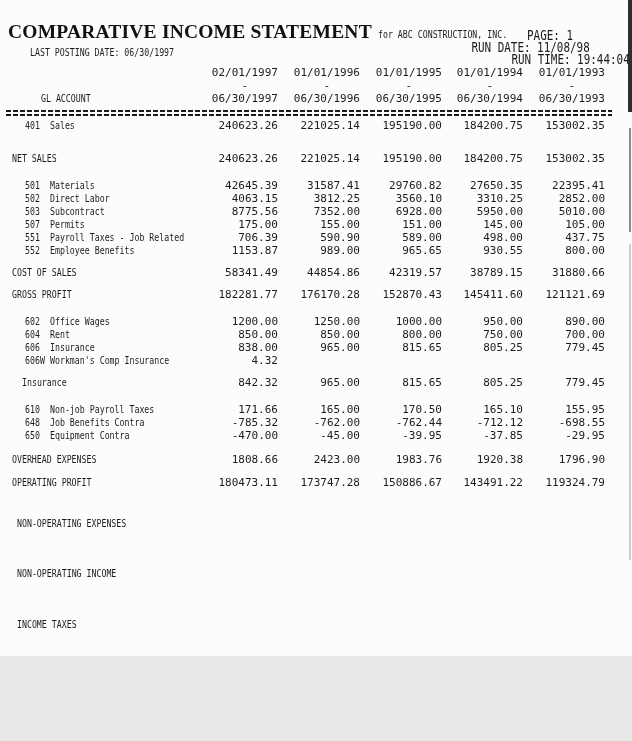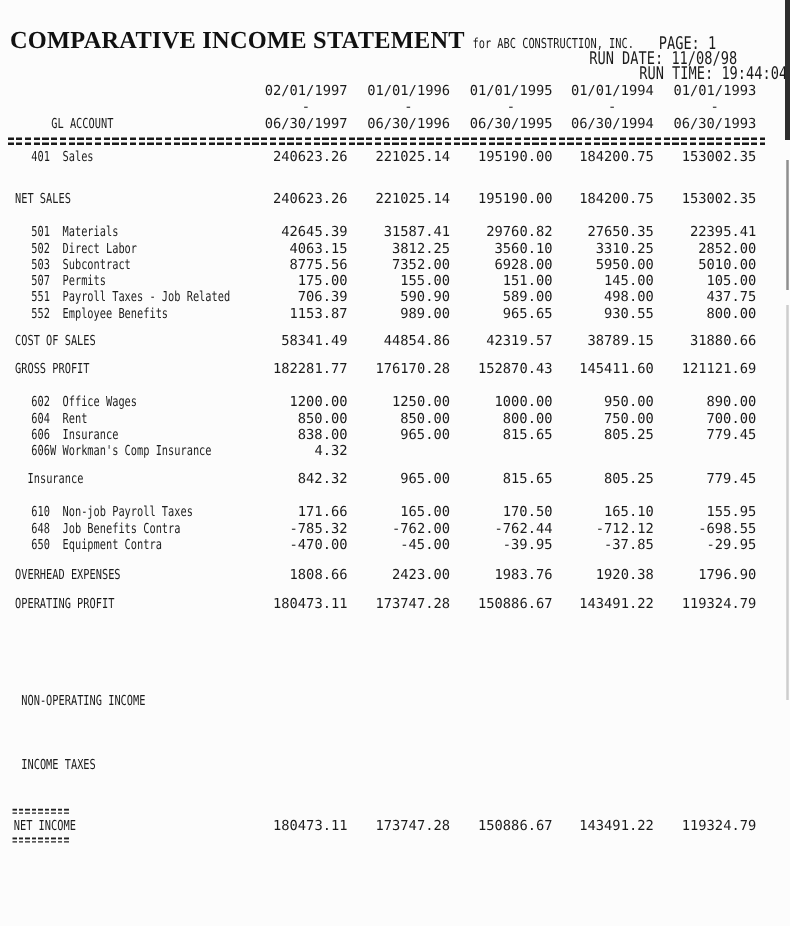--- a/index.html
+++ b/index.html
@@ -1,17 +1,17 @@
 <!DOCTYPE html>
 <html><head>
 <meta charset="utf-8">
 <style>
   html,body{margin:0;padding:0;background:#e8e8e8;}
   .page{
-    position:relative;width:632px;height:741px;background:#fcfcfc;
+    position:relative;width:632px;height:656px;background:#fcfcfc;
     font-family:"DejaVu Sans Mono", monospace;color:#1b1b1b;overflow:hidden;
   }
   
   .cx{display:inline-block;transform:scaleX(0.75);transform-origin:0 50%;white-space:pre;}
   .cx-r{display:inline-block;transform:scaleX(0.78);transform-origin:100% 50%;white-space:pre;}
 
   .title-line{position:absolute;left:8px;top:8px;margin:0;white-space:nowrap;font-weight:normal;}
   .title-main{font-family:"Liberation Serif", serif;font-weight:bold;font-size:19.5px;letter-spacing:.2px;color:#111;}
   .title-sub{font-size:11px;margin-left:6px;}
 
@@ -55,20 +55,21 @@
 </head>
 <body>
 
 <div class="page">
 
   <h1 class="title-line"><span class="title-main">COMPARATIVE INCOME STATEMENT</span><span class="title-sub"><span class="cx">for ABC CONSTRUCTION, INC.</span></span></h1>
 
   <div class="hdr-right page-label"><span class="cx-r">PAGE: 1</span></div>
   <div class="hdr-right run-date"><span class="cx-r">RUN DATE: 11/08/98</span></div>
   <div class="hdr-right run-time"><span class="cx-r">RUN TIME: 19:44:04</span></div>
+  <div class="last-posting"><span class="cx">LAST POSTING DATE: 06/30/1997</span></div>
 
   <div class="colhead">
       <div class="col" style="left: 196px;">
         <div class="dline">02/01/1997</div>
         <div class="dashline">-</div>
         <div class="dline">06/30/1997</div>
       </div>
       <div class="col" style="left: 278px;">
         <div class="dline">01/01/1996</div>
         <div class="dashline">-</div>
@@ -268,20 +269,23 @@
       <div style="height: 10px;"></div>
       <div class="row">
         <span class="lbl cx" style="left: 12px;">OPERATING PROFIT</span>
         <span class="v v1">180473.11</span>
         <span class="v v2">173747.28</span>
         <span class="v v3">150886.67</span>
         <span class="v v4">143491.22</span>
         <span class="v v5">119324.79</span>
       </div>
       <div style="height: 28px;"></div>
+      <div class="row">
+        <span class="lbl cx" style="left: 17px;">NON-OPERATING EXPENSES</span>
+      </div>
       <div style="height: 37px;"></div>
       <div class="row">
         <span class="lbl cx" style="left: 17px;">NON-OPERATING INCOME</span>
       </div>
       <div style="height: 38px;"></div>
       <div class="row">
         <span class="lbl cx" style="left: 17px;">INCOME TAXES</span>
       </div>
       <div style="height: 29px;"></div>
       <div class="mini-rule" style="margin-bottom: 3px;"></div>

